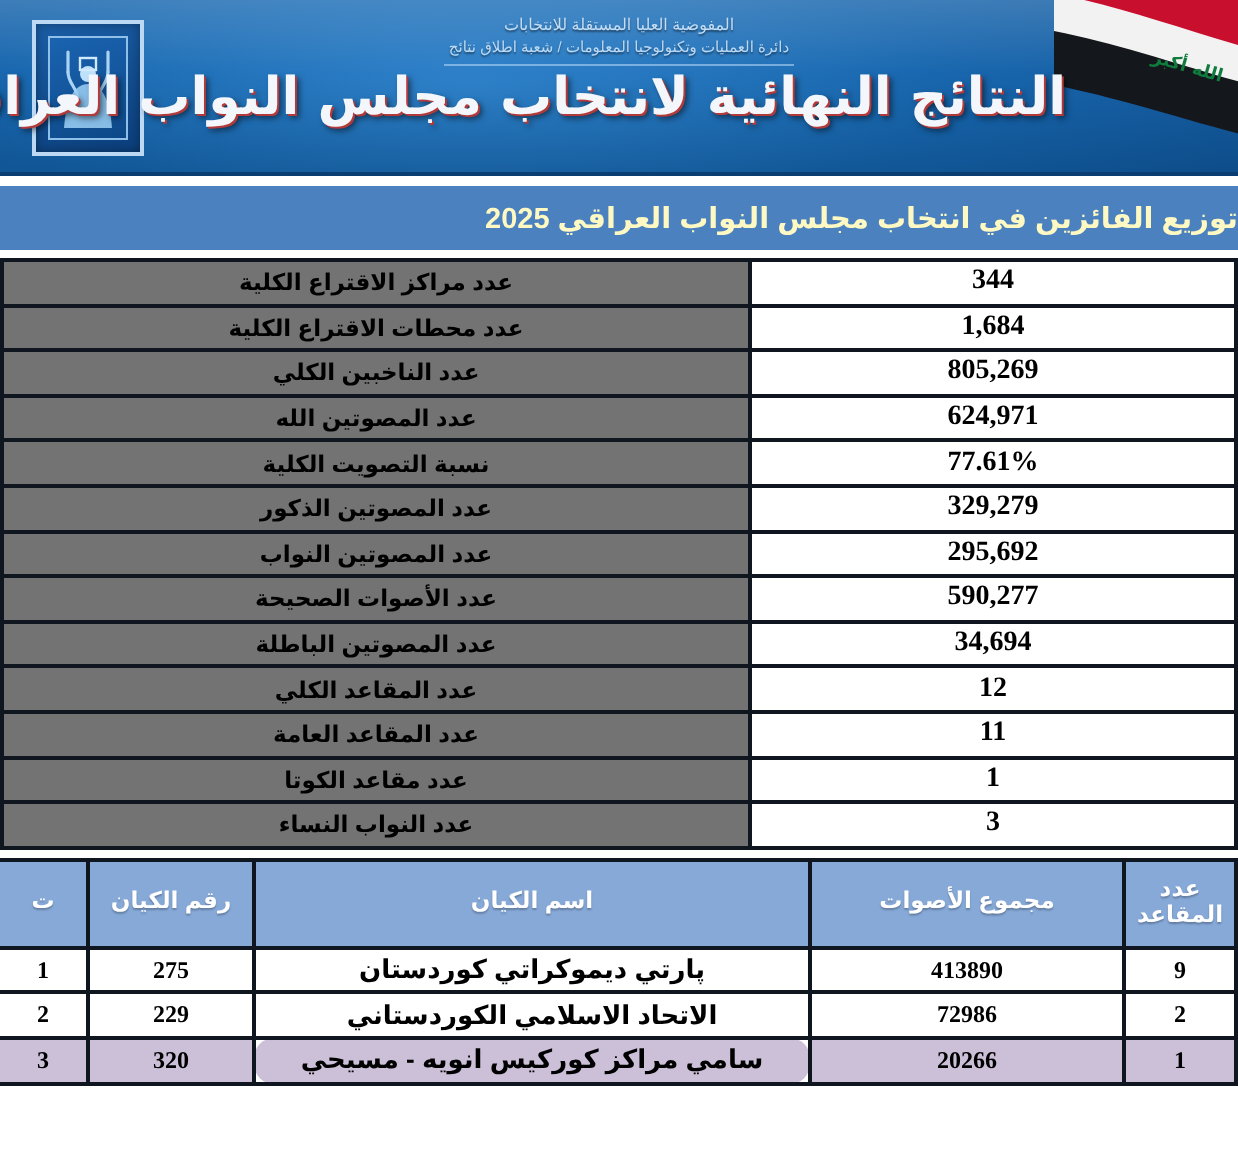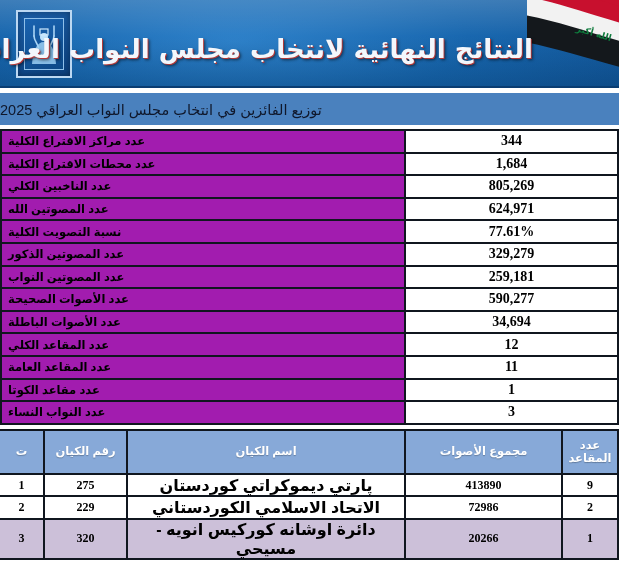--- a/index.html
+++ b/index.html
@@ -54,58 +54,58 @@
     text-align:center; font-size:26px; font-weight:bold;
     color:#f3f7fc;
     text-shadow:1px 1px 0 #b23a3a, 2px 2px 3px rgba(0,0,0,.55);
     white-space:nowrap;
     font-family:"DejaVu Sans","Liberation Sans",sans-serif;
   }
 
   
   .sub-sep { height:4px; background:#ffffff; }
   .subbar {
-    background:#4a81be; color:#0f172a;
-    text-align:left; font-weight:normal;
+    background:#4a81be; color:#fef9c3;
+    text-align:right; font-weight:bold;
     border-top:1px solid #ffffff; border-bottom:1px solid #ffffff;
   }
   #subtitle-main { height:34px; line-height:34px; font-size:14.5px; }
   #subtitle-gov  { height:30px; line-height:30px; font-size:12.5px; }
 
   
   .stats {
     width:619px; border-collapse:collapse; table-layout:fixed;
     margin-top:3px;
   }
   .stats tr { height:22.6px; }
   .stats td {
     border:2px solid #10161f; padding:0 6px; font-weight:bold;
   }
   .stats .st-val {
-    width:213px; background:#ffffff; color:#000; text-align:center;
+    width:243px; background:#ffffff; color:#000; text-align:center;
     font-size:14px; font-family:"Liberation Serif","DejaVu Serif",serif;
   }
   .stats .st-lab {
-    background:#a21caf; color:#000; text-align:left; font-size:11.5px;
+    background:#737373; color:#000; text-align:center; font-size:11.5px;
   }
 
   
   .results {
     width:619px; border-collapse:collapse; table-layout:fixed; margin-top:4px;
   }
   .results th, .results td { border:2px solid #10161f; font-weight:bold; }
   .results thead th {
     background:#87a9d8; color:#ffffff; height:44px;
     font-size:11.5px; text-align:center; line-height:13px;
     text-shadow:0 1px 1px rgba(0,0,0,.25);
   }
   .results tbody tr { height:22.6px; }
   .results tbody td { background:#ffffff; color:#000; text-align:center; font-size:12px; }
   .results tbody tr.hl td { background:#ccc0d9; }
-  .results td.c-name { font-size:16px; }
+  .results td.c-name { font-size:13px;border-radius:10px; }
   .col-seats { width:56px; }
   .col-votes { width:157px; }
   .col-name  { width:278px; }
   .col-num   { width:83px; }
   .col-idx   { width:45px; }
   .num { font-family:"Liberation Serif","DejaVu Serif",serif; font-size:13.5px; }
 </style>
 </head>
 <body>
 
@@ -140,20 +140,25 @@
         <g clip-path="url(#fclip)">
           <path d="M8 -10 C40 -6, 70 6, 110 18 L110 -12 Z" fill="#c8102e"></path>
           <path d="M2 4 C36 10, 68 22, 110 34 L110 16 C70 4, 40 -8, 8 -12 Z" fill="#c8102e"></path>
           <path d="M-2 22 C34 28, 66 40, 110 52 L110 32 C68 20, 36 8, 2 2 Z" fill="#f2f2f2"></path>
           <path d="M-8 46 C30 52, 64 64, 110 76 L110 50 C66 38, 34 26, -2 20 Z" fill="#14181c"></path>
           <text x="72" y="42" fill="#0f7b3d" font-size="9" font-weight="bold" text-anchor="middle" transform="rotate(16 72 42)" font-family="DejaVu Sans, sans-serif">الله أكبر</text>
         </g>
       </svg>
     </div>
 
+    <div class="org-lines">
+      <div class="org-l1">المفوضية العليا المستقلة للانتخابات</div>
+      <div class="org-l2">دائرة العمليات وتكنولوجيا المعلومات / شعبة اطلاق نتائج</div>
+      <div class="org-rule"></div>
+    </div>
 
     <div class="main-title">النتائج النهائية لانتخاب مجلس النواب العراقي ٢٠٢٥</div>
   </div>
 
   <div class="sub-sep"></div>
   <div class="subbar" id="subtitle-main">توزيع الفائزين في انتخاب مجلس النواب العراقي 2025</div>
 
   <table class="stats">
     <tbody id="stats-body">
         <tr>
@@ -174,30 +179,30 @@
         </tr>
         <tr>
           <td class="st-val num">77.61%</td>
           <td class="st-lab">نسبة التصويت الكلية</td>
         </tr>
         <tr>
           <td class="st-val num">329,279</td>
           <td class="st-lab">عدد المصوتين الذكور</td>
         </tr>
         <tr>
-          <td class="st-val num">259,181</td>
+          <td class="st-val num">295,692</td>
           <td class="st-lab">عدد المصوتين النواب</td>
         </tr>
         <tr>
           <td class="st-val num">590,277</td>
           <td class="st-lab">عدد الأصوات الصحيحة</td>
         </tr>
         <tr>
           <td class="st-val num">34,694</td>
-          <td class="st-lab">عدد الأصوات الباطلة</td>
+          <td class="st-lab">عدد المصوتين الباطلة</td>
         </tr>
         <tr>
           <td class="st-val num">12</td>
           <td class="st-lab">عدد المقاعد الكلي</td>
         </tr>
         <tr>
           <td class="st-val num">11</td>
           <td class="st-lab">عدد المقاعد العامة</td>
         </tr>
         <tr>
@@ -239,20 +244,20 @@
         <tr>
           <td class="num">2</td>
           <td class="num">72986</td>
           <td class="c-name">الاتحاد الاسلامي الكوردستاني</td>
           <td class="num">229</td>
           <td class="num">2</td>
         </tr>
         <tr class="hl">
           <td class="num">1</td>
           <td class="num">20266</td>
-          <td class="c-name">دائرة اوشانه كوركيس انويه - مسيحي</td>
+          <td class="c-name">سامي مراكز كوركيس انويه - مسيحي</td>
           <td class="num">320</td>
           <td class="num">3</td>
         </tr>
       </tbody>
   </table>
 
 </div>
 
 </body></html>

